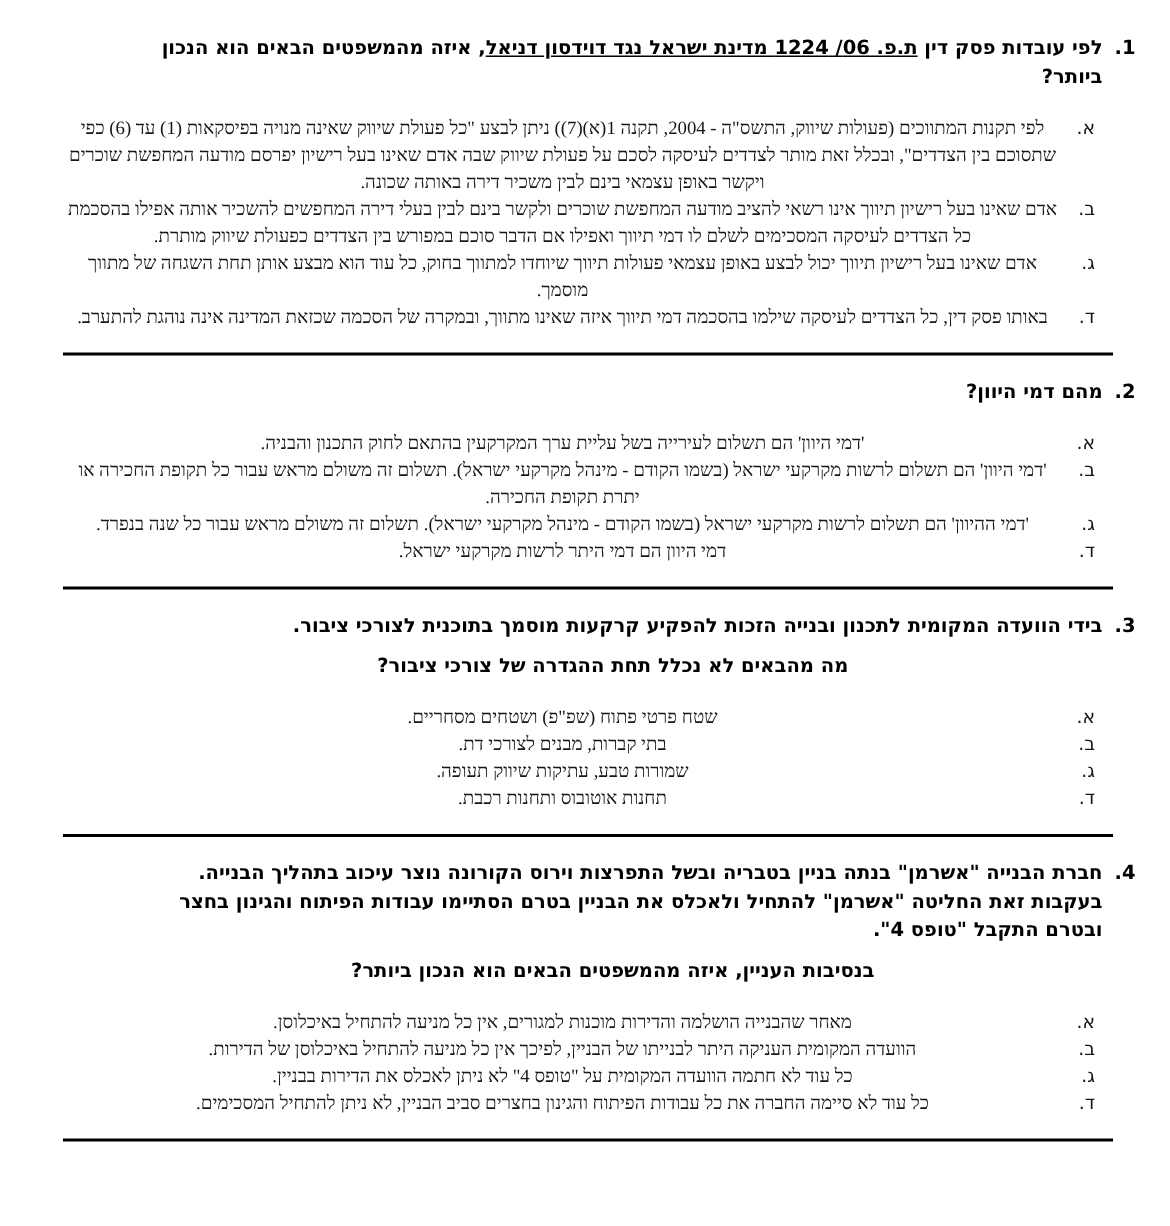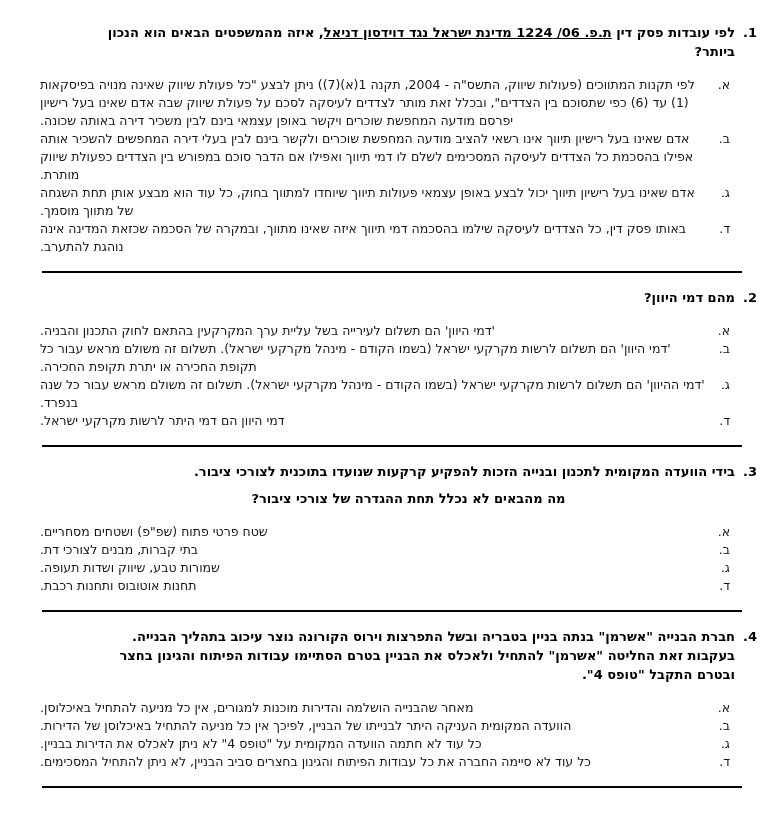--- a/index.html
+++ b/index.html
@@ -44,21 +44,22 @@
     gap: 6px;
     font-size: 12.5px;
     line-height: 18px;
   }
   .opt-letter {
     min-width: 14px;
     flex: 0 0 auto;
   }
   .opt-text {
     flex: 1;
-    text-align: left;
+    text-align: center;
+    font-family: Liberation Serif, serif;
   }
   .divider {
     border: none;
     border-top: 2px solid #000000;
     margin: 15px 15px 0 2px;
     height: 0;
   }
 </style>
 </head>
 <body>
@@ -120,51 +121,52 @@
       </div>
     </div>
   </div>
 
   <hr class="divider">
 
   <div class="question">
     <div class="q-head">
       <span class="q-num">3.</span>
       <div class="q-title">
-        <p>בידי הוועדה המקומית לתכנון ובנייה הזכות להפקיע קרקעות שנועדו בתוכנית לצורכי ציבור.</p>
+        <p>בידי הוועדה המקומית לתכנון ובנייה הזכות להפקיע קרקעות מוסמך בתוכנית לצורכי ציבור.</p>
         <p>מה מהבאים לא נכלל תחת ההגדרה של צורכי ציבור?</p>
       </div>
     </div>
     <div class="options">
       <div class="option">
         <span class="opt-letter">א.</span>
         <div class="opt-text">שטח פרטי פתוח (שפ"פ) ושטחים מסחריים.</div>
       </div>
       <div class="option">
         <span class="opt-letter">ב.</span>
         <div class="opt-text">בתי קברות, מבנים לצורכי דת.</div>
       </div>
       <div class="option">
         <span class="opt-letter">ג.</span>
-        <div class="opt-text">שמורות טבע, שיווק ושדות תעופה.</div>
+        <div class="opt-text">שמורות טבע, עתיקות שיווק תעופה.</div>
       </div>
       <div class="option">
         <span class="opt-letter">ד.</span>
         <div class="opt-text">תחנות אוטובוס ותחנות רכבת.</div>
       </div>
     </div>
   </div>
 
   <hr class="divider">
 
   <div class="question">
     <div class="q-head">
       <span class="q-num">4.</span>
       <div class="q-title">
         <p>חברת הבנייה "אשרמן" בנתה בניין בטבריה ובשל התפרצות וירוס הקורונה נוצר עיכוב בתהליך הבנייה. בעקבות זאת החליטה "אשרמן" להתחיל ולאכלס את הבניין בטרם הסתיימו עבודות הפיתוח והגינון בחצר ובטרם התקבל "טופס 4".</p>
+        <p>בנסיבות העניין, איזה מהמשפטים הבאים הוא הנכון ביותר?</p>
       </div>
     </div>
     <div class="options">
       <div class="option">
         <span class="opt-letter">א.</span>
         <div class="opt-text">מאחר שהבנייה הושלמה והדירות מוכנות למגורים, אין כל מניעה להתחיל באיכלוסן.</div>
       </div>
       <div class="option">
         <span class="opt-letter">ב.</span>
         <div class="opt-text">הוועדה המקומית העניקה היתר לבנייתו של הבניין, לפיכך אין כל מניעה להתחיל באיכלוסן של הדירות.</div>

